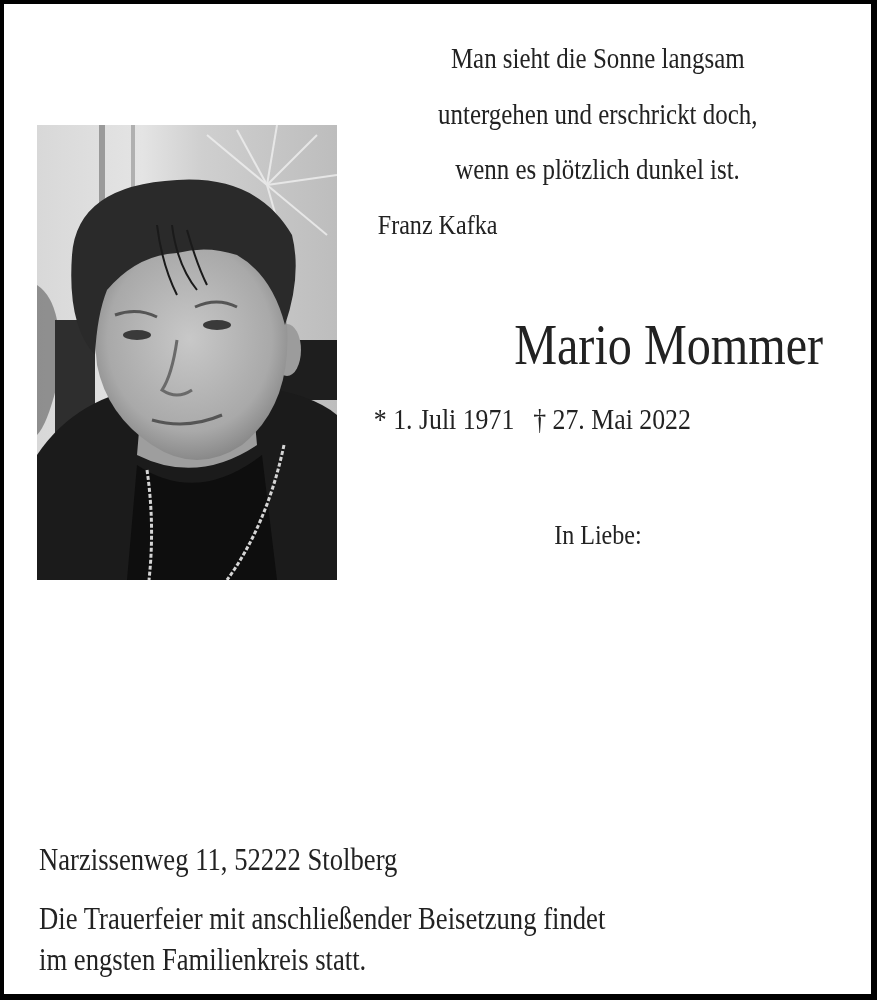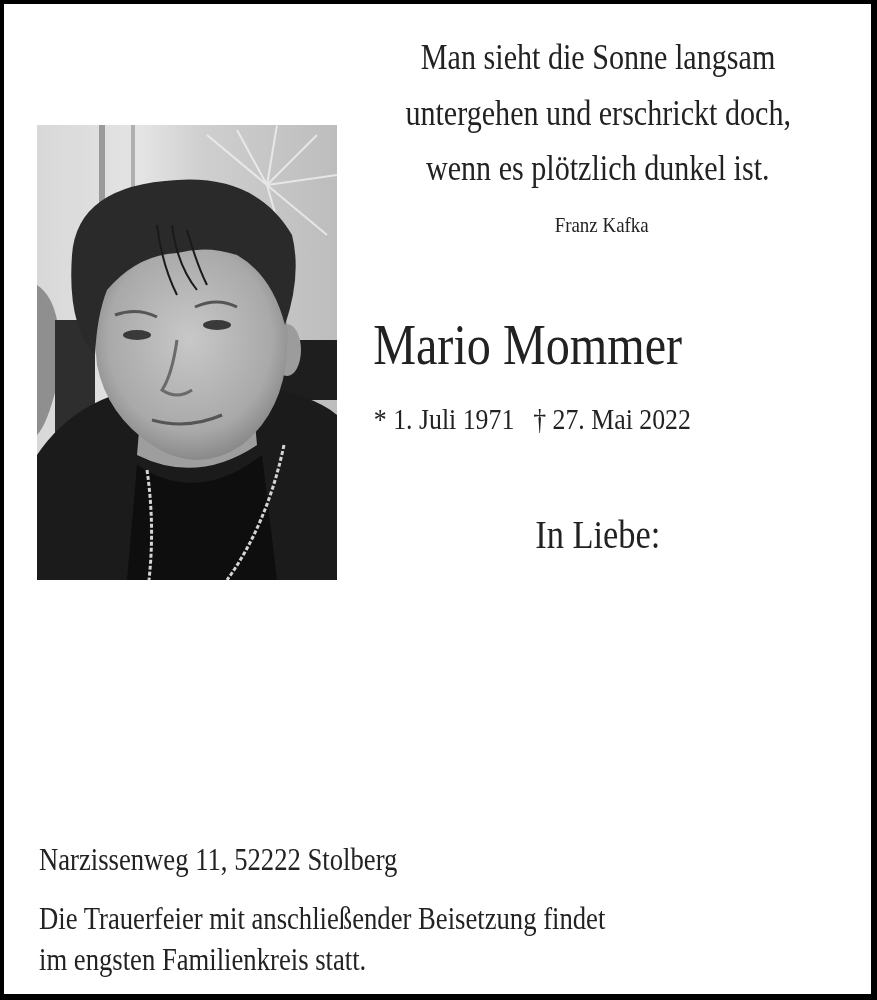--- a/index.html
+++ b/index.html
@@ -39,60 +39,59 @@
     .cond {
       display: inline-block;
       transform: scaleX(0.86);
       transform-origin: center;
     }
     .quote-line {
       position: absolute;
       left: 344px;
       width: 500px;
       text-align: center;
-      font-size: 35px;
+      font-size: 29px;
       line-height: 36px;
       white-space: nowrap;
     }
     .quote-author {
       position: absolute;
-      left: 348px;
-      width: 500px;
-      text-align: center;
-      font-size: 22px;
+      left: 364px;
+      width: 500px;
+      font-size: 28px;
       line-height: 26px;
       white-space: nowrap;
     }
     .name {
       position: absolute;
       left: 344px;
       width: 500px;
       top: 308px;
-      text-align: left;
+      text-align: right;
       font-size: 56px;
       line-height: 66px;
       white-space: nowrap;
     }
     .dates {
       position: absolute;
       left: 344px;
       width: 500px;
       top: 397px;
       font-size: 30px;
       line-height: 36px;
       white-space: nowrap;
     }
     .dates .gap { display: inline-block; width: 22px; }
     .love {
       position: absolute;
       left: 344px;
       width: 500px;
       top: 513px;
       text-align: center;
-      font-size: 40px;
+      font-size: 28px;
       line-height: 36px;
       white-space: nowrap;
     }
     .family {
       position: absolute;
       left: 330px;
       width: 528px;
       top: 598px;
       text-align: center;
       font-size: 40px;

